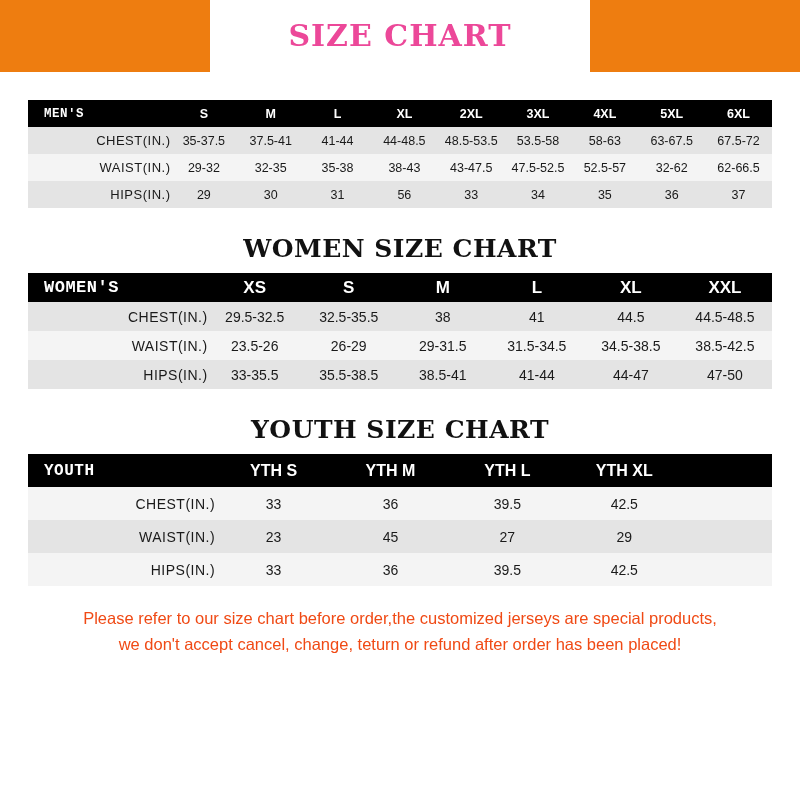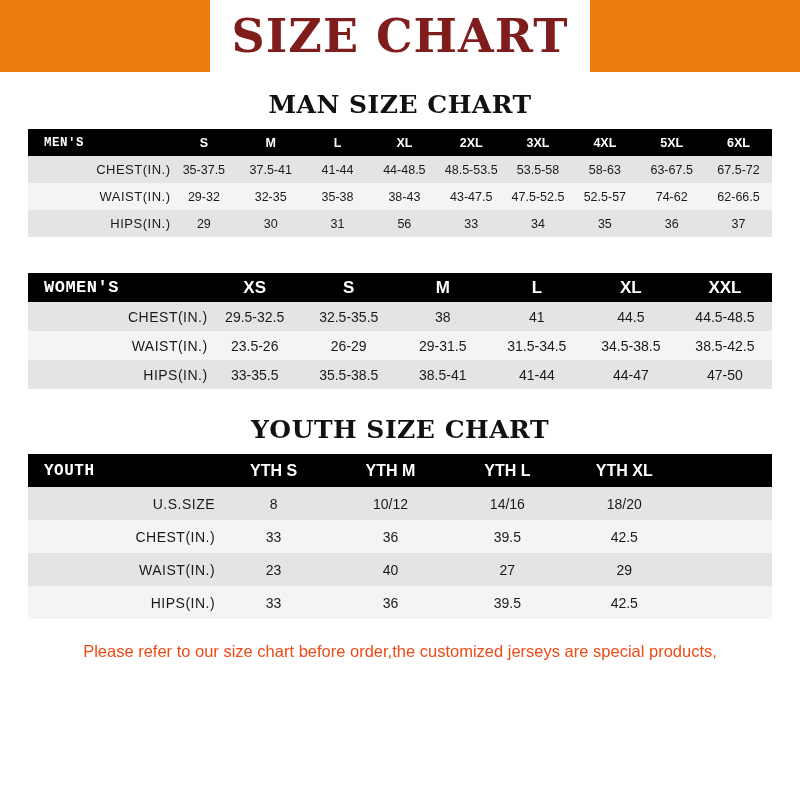--- a/index.html
+++ b/index.html
@@ -34,23 +34,23 @@
     height: 72px;
     background: #ee7d10;
   }
   .banner-bar-left { left: 0; width: 210px; }
   .banner-bar-right { right: 0; width: 210px; }
   .banner-title {
     position: relative;
     z-index: 2;
     font-family: "DejaVu Serif", serif;
     font-weight: bold;
-    font-size: 46px;
+    font-size: 30px;
     letter-spacing: 1px;
-    color: #7f1d1d;
+    color: #ec4899;
     text-align: center;
     line-height: 72px;
   }
   .content {
     padding: 0 28px;
     box-sizing: border-box;
   }
   .section-title {
     text-align: center;
     font-family: "DejaVu Serif", serif;
@@ -128,21 +128,20 @@
   <div class="banner">
     <div class="banner-bar-left"></div>
     <div class="banner-bar-right"></div>
     <div class="banner-title">SIZE CHART</div>
   </div>
 
   <div class="content">
 
     <div class="spacer-md"></div>
 
-    <div class="section-title">MAN SIZE CHART</div>
     <div class="spacer-sm"></div>
     <div class="tbl-wrap">
       <table class="sizetable" id="men-table">
         <thead>
           <tr>
             <th class="rowhead" style="width:17%">MEN'S</th>
             <th>S</th>
             <th>M</th>
             <th>L</th>
             <th>XL</th>
@@ -168,41 +167,42 @@
           </tr>
           <tr class="band-mid">
             <td class="rowlabel">WAIST(IN.)</td>
             <td>29-32</td>
             <td>32-35</td>
             <td>35-38</td>
             <td>38-43</td>
             <td>43-47.5</td>
             <td>47.5-52.5</td>
             <td>52.5-57</td>
-            <td>74-62</td>
+            <td>32-62</td>
             <td>62-66.5</td>
           </tr>
           <tr class="band-light">
             <td class="rowlabel">HIPS(IN.)</td>
             <td>29</td>
             <td>30</td>
             <td>31</td>
             <td>56</td>
             <td>33</td>
             <td>34</td>
             <td>35</td>
             <td>36</td>
             <td>37</td>
           </tr>
         </tbody>
       </table>
     </div>
 
     <div class="spacer-lg"></div>
 
+    <div class="section-title">WOMEN SIZE CHART</div>
     <div class="spacer-sm"></div>
     <div class="tbl-wrap">
       <table class="sizetable" id="women-table">
         <thead>
           <tr>
             <th class="rowhead" style="width:22%">WOMEN'S</th>
             <th>XS</th>
             <th>S</th>
             <th>M</th>
             <th>L</th>
@@ -252,54 +252,47 @@
           <tr>
             <th class="rowhead" style="width:23%">YOUTH</th>
             <th>YTH S</th>
             <th>YTH M</th>
             <th>YTH L</th>
             <th>YTH XL</th>
             <th style="width:12%"></th>
           </tr>
         </thead>
         <tbody>
-          <tr class="band-light">
-            <td class="rowlabel">U.S.SIZE</td>
-            <td>8</td>
-            <td>10/12</td>
-            <td>14/16</td>
-            <td>18/20</td>
-            <td></td>
-          </tr>
           <tr class="band-mid">
             <td class="rowlabel">CHEST(IN.)</td>
             <td>33</td>
             <td>36</td>
             <td>39.5</td>
             <td>42.5</td>
             <td></td>
           </tr>
           <tr class="band-light">
             <td class="rowlabel">WAIST(IN.)</td>
             <td>23</td>
-            <td>40</td>
+            <td>45</td>
             <td>27</td>
             <td>29</td>
             <td></td>
           </tr>
           <tr class="band-mid">
             <td class="rowlabel">HIPS(IN.)</td>
             <td>33</td>
             <td>36</td>
             <td>39.5</td>
             <td>42.5</td>
             <td></td>
           </tr>
         </tbody>
       </table>
     </div>
 
     <div class="footer-note">
       <div>Please refer to our size chart before order,the customized jerseys are special products,</div>
+      <div>we don't accept cancel, change, teturn or refund after order has been placed!</div>
     </div>
 
   </div>
 </div>
 
 </body></html>

